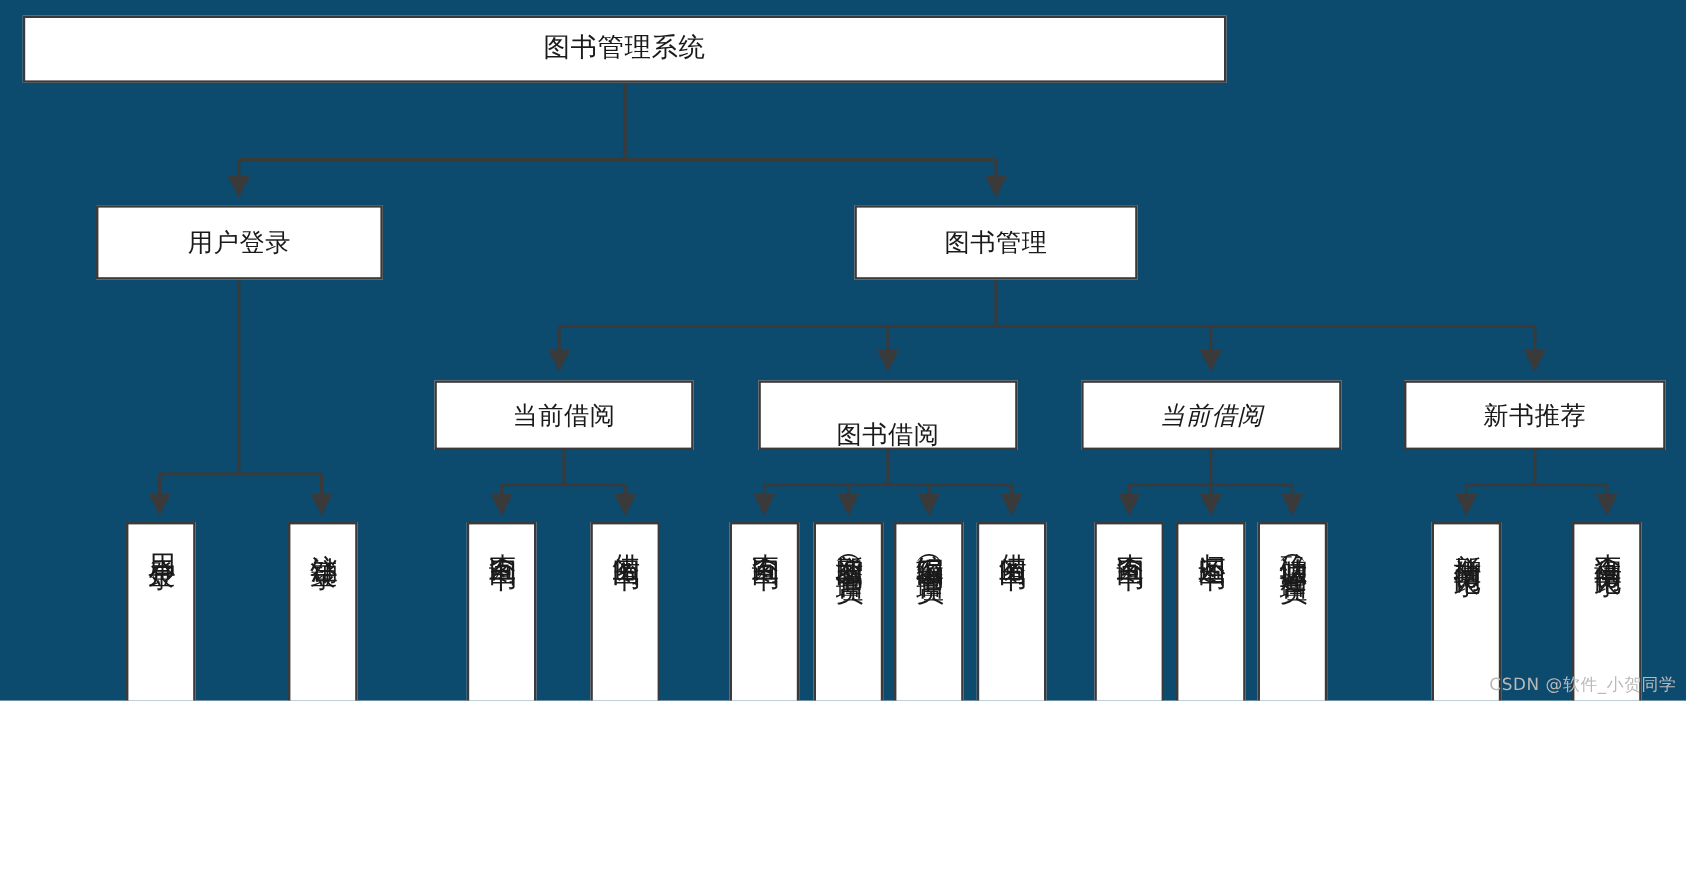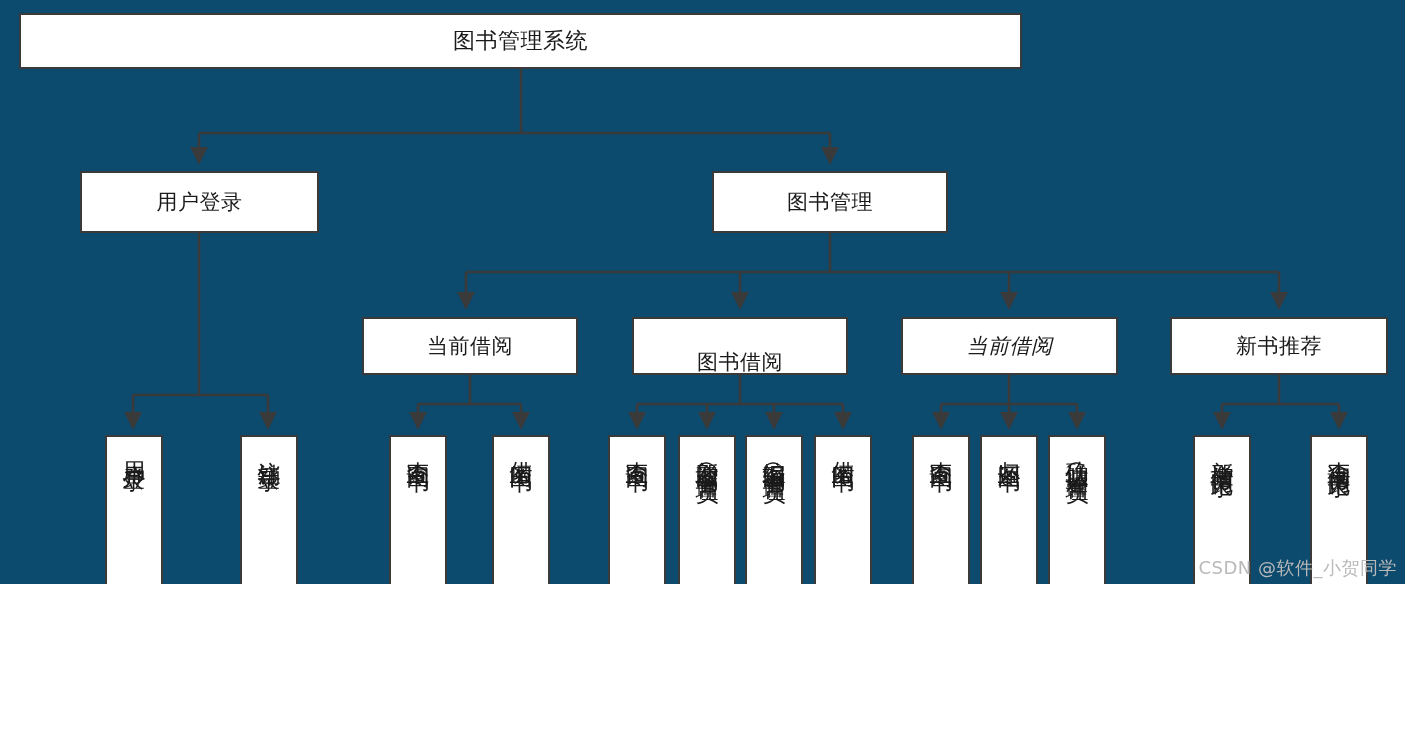--- a/index.html
+++ b/index.html
@@ -61,21 +61,21 @@
     writing-mode: vertical-rl;
     text-orientation: upright;
     letter-spacing: 3px;
     line-height: 1;
     text-align: center;
   }
   .watermark {
     position: absolute;
     right: 8px;
     bottom: 4px;
-    font-size: 18px;
+    font-size: 14px;
     color: #b9b9b9;
     white-space: nowrap;
     z-index: 5;
     letter-spacing: 0.5px;
   }
 </style>
 </head>
 <body>
 
 <div id="canvas">

